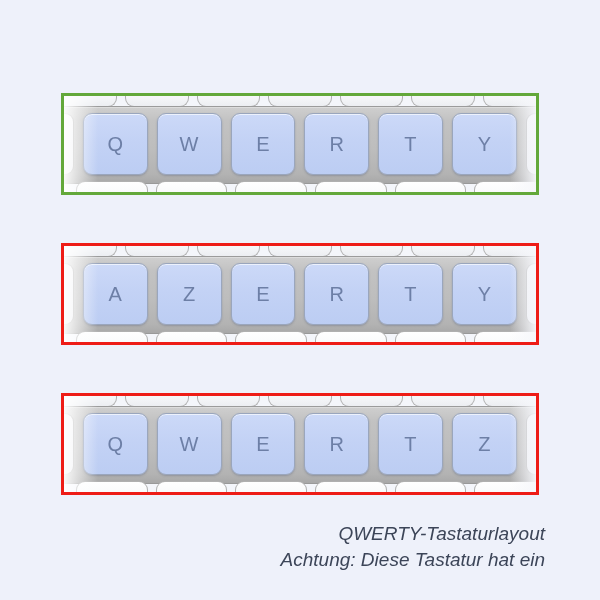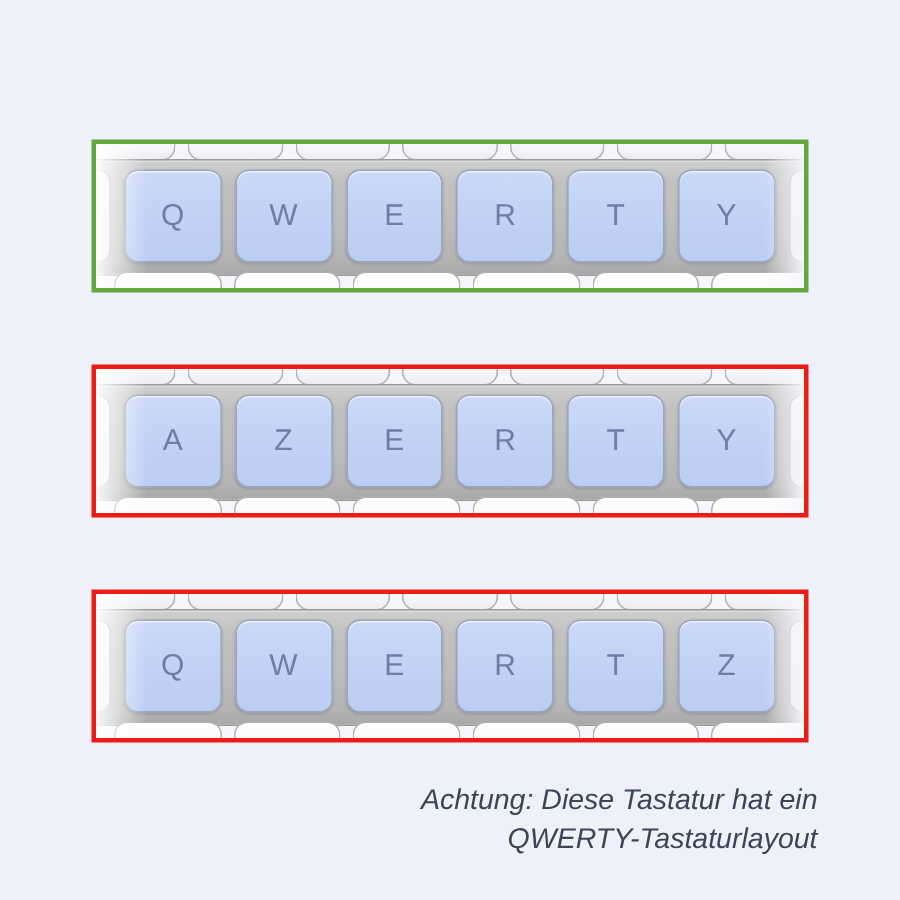--- a/index.html
+++ b/index.html
@@ -322,17 +322,17 @@
         <div class="ghost-key"></div>
         <div class="ghost-key"></div>
       </div>
 
       <div class="left-glow"></div>
       <div class="right-glow"></div>
     </div>
   </div>
 
   <div class="caption">
+    <span class="line">QWERTY-Tastaturlayout</span>
     <span class="line">Achtung: Diese Tastatur hat ein</span>
-    <span class="line">QWERTY-Tastaturlayout</span>
   </div>
 
 </div>
 
 </body></html>

